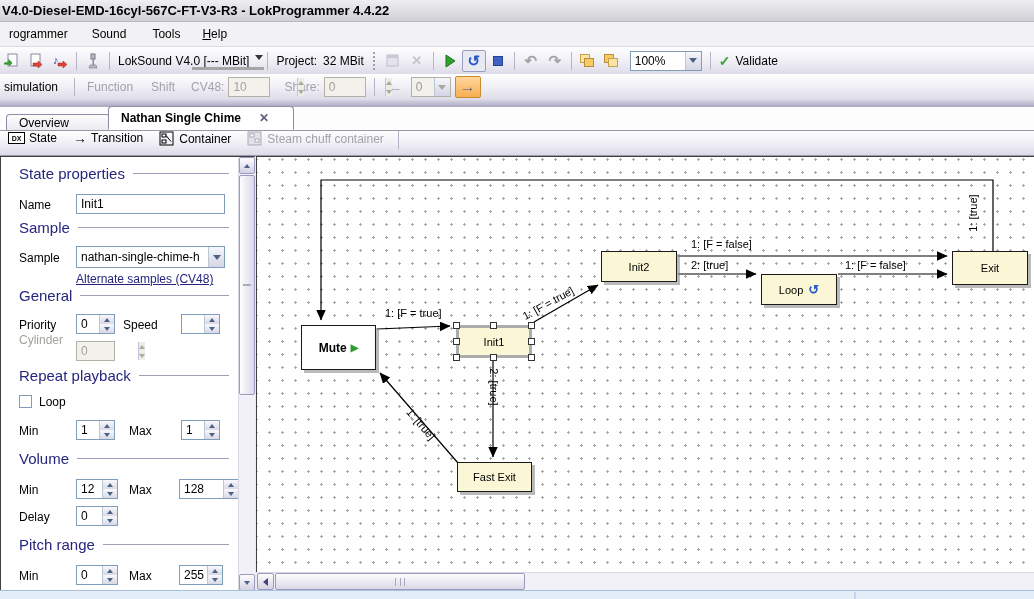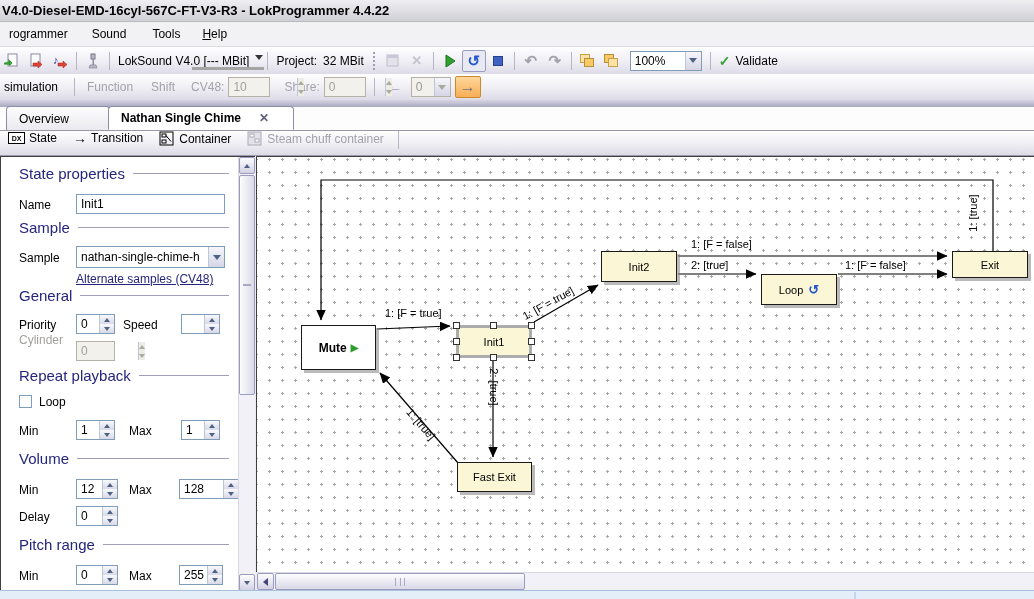--- a/index.html
+++ b/index.html
@@ -36,21 +36,21 @@
   .combo.disabled { background:#F2F1EC; color:#9A9990; border-color:#B4B2A6; }
   .arrow-dn { width:0; height:0; border-left:4px solid transparent; border-right:4px solid transparent; border-top:5px solid #4D6185; }
   .combo.disabled .arrow-dn { border-top-color:#A8A89C; }
   .orangebtn { width:26px; height:22px; background:linear-gradient(to bottom,#FFD79B,#F8AE55);
      border:1px solid #C98A2E; border-radius:2px; display:flex; align-items:center; justify-content:center; }
   .navbtn { width:24px; height:22px; display:flex; align-items:center; justify-content:center; }
   .uarr { font-size:15px; font-weight:bold; }
 
   
   #tabstrip { left:0; top:107px; width:1034px; height:24px; background:#FDFDFE; border-bottom:1px solid #9A99A8; }
-  .tab { position:absolute; bottom:0; height:24px; border:1px solid #8D8DA8; border-bottom:none;
+  .tab { position:absolute; bottom:0; height:16px; border:1px solid #8D8DA8; border-bottom:none;
     border-radius:4px 4px 0 0; background:linear-gradient(to bottom,#FDFDFD,#EAE9F0);
     display:flex; align-items:center; padding:0 12px; }
   .tab.active { height:24px; background:#FFFFFF; font-weight:bold; z-index:2; border-bottom:1px solid #fff; }
   .tab .x { margin-left:18px; color:#5F5F7D; font-weight:bold; font-size:12px; }
 
   
   #dtoolbar { left:0; top:131px; width:1034px; height:25px; display:flex; align-items:flex-start; border-bottom:1px solid #9B99AE; }
   .ditem { display:flex; align-items:center; gap:4px; padding:0 8px; white-space:nowrap; }
   .dx-ico { width:17px; height:12px; border:1px solid #000; background:#fff; font-size:7px; font-weight:bold;
     display:flex; align-items:center; justify-content:center; letter-spacing:0; }
@@ -516,21 +516,21 @@
 
     <div class="node" style="left:344px;top:94px;width:76px;height:31px">
       <span>Init2</span>
     </div>
 
     <div class="node" style="left:504px;top:117px;width:76px;height:31px">
       <span>Loop</span>
       <span class="loop-glyph">↺</span>
     </div>
 
-    <div class="node" style="left:695px;top:94px;width:76px;height:27px">
+    <div class="node" style="left:695px;top:94px;width:76px;height:34px">
       <span>Exit</span>
     </div>
 
     <div class="node" style="left:200px;top:305px;width:75px;height:30px">
       <span>Fast Exit</span>
     </div>
   </div>
 
   <div class="sb-h abs" style="left:257px;top:572px;width:777px">
     <span class="sb-btn" style="left:0;top:0;width:17px;height:17px">

